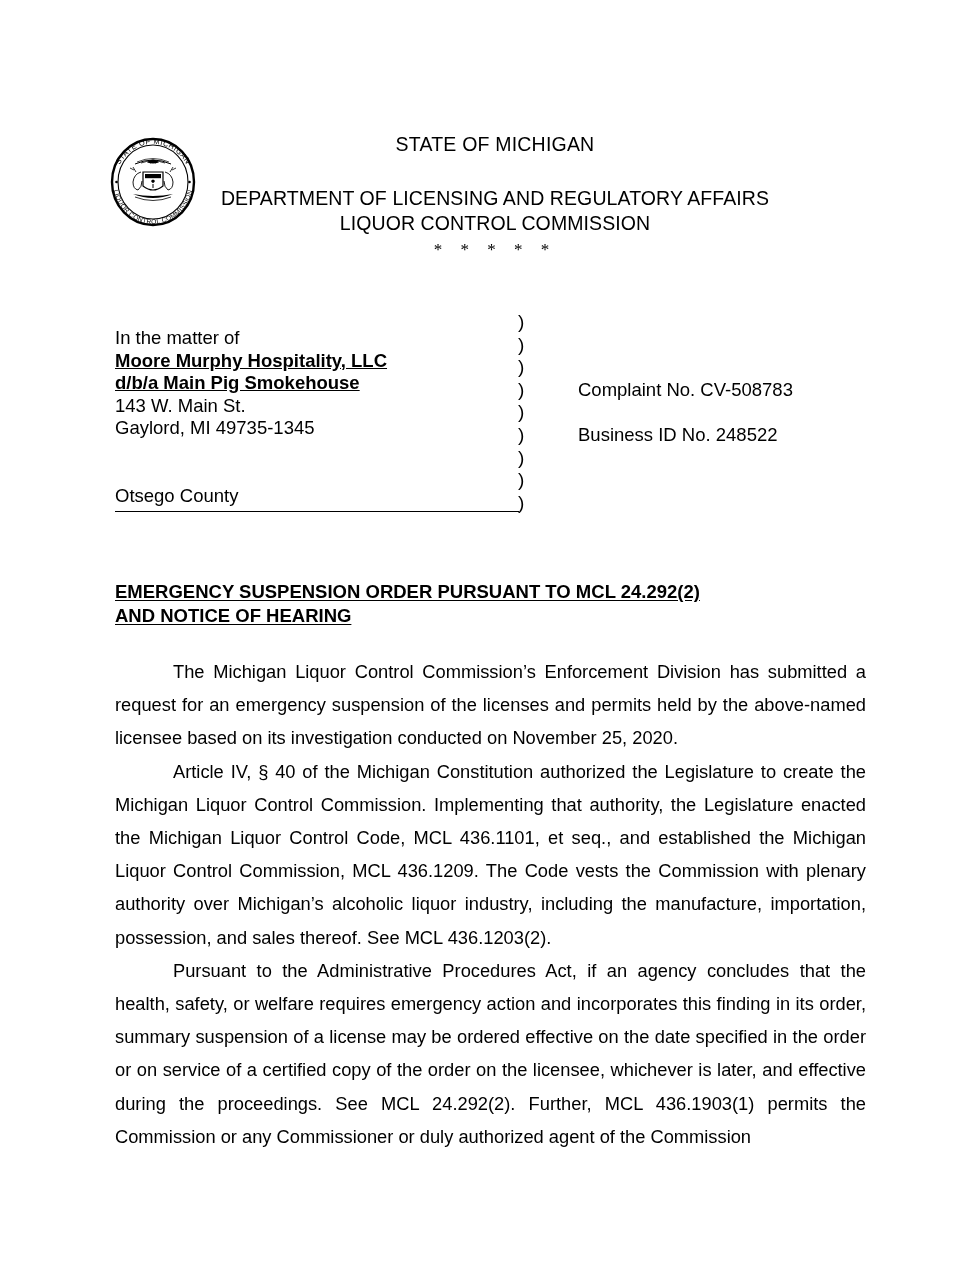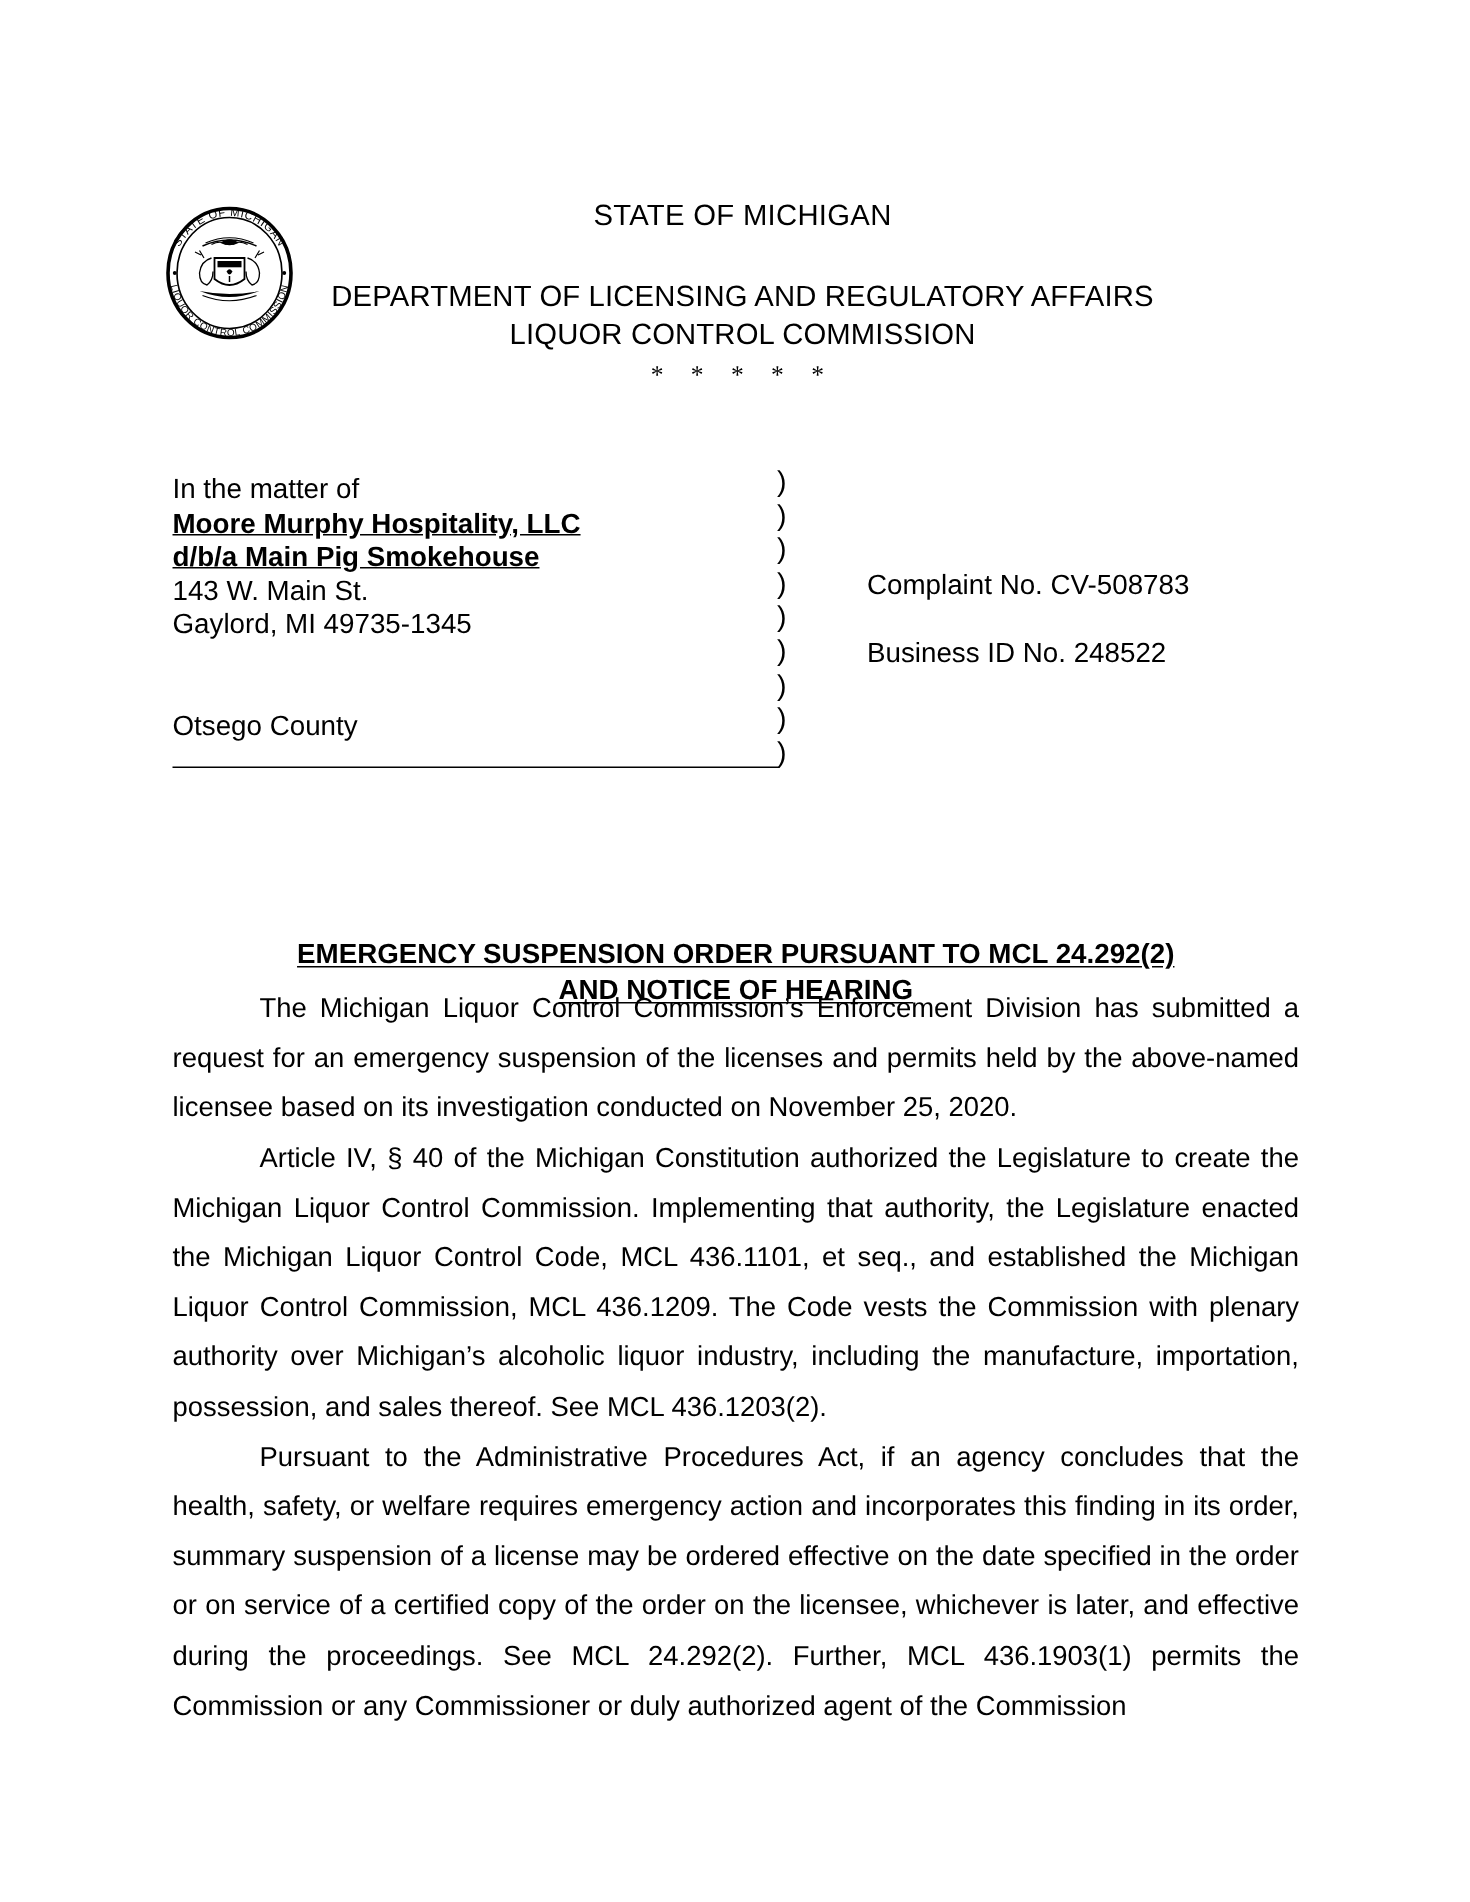--- a/index.html
+++ b/index.html
@@ -89,21 +89,21 @@
   .cap-row {
     position: relative;
     height: 22.6px;
     font-size: 18.5px;
     line-height: 22.6px;
     white-space: nowrap;
   }
   .cap-left {
     position: absolute;
     left: 0;
-    top: 4px;
+    top: 16px;
     text-align: right;
   }
   .cap-left.b { font-weight: bold; text-decoration: underline; }
   .cap-paren {
     position: absolute;
     left: 403px;
     top: 0;
     font-size: 19px;
   }
   .cap-right {
@@ -120,25 +120,23 @@
     height: 0;
     border-top: 1.6px solid #000;
   }
 
   
   .order-heading {
     position: absolute;
     left: 115px;
     top: 580px;
     width: 751px;
-    text-align: center;
     font-weight: bold;
     font-size: 18.5px;
     line-height: 24px;
-    margin-top: 44px;
   }
   .order-heading span {
     text-decoration: underline;
     text-underline-offset: 2px;
   }
 
   
   .body-text {
     position: absolute;
     left: 115px;

